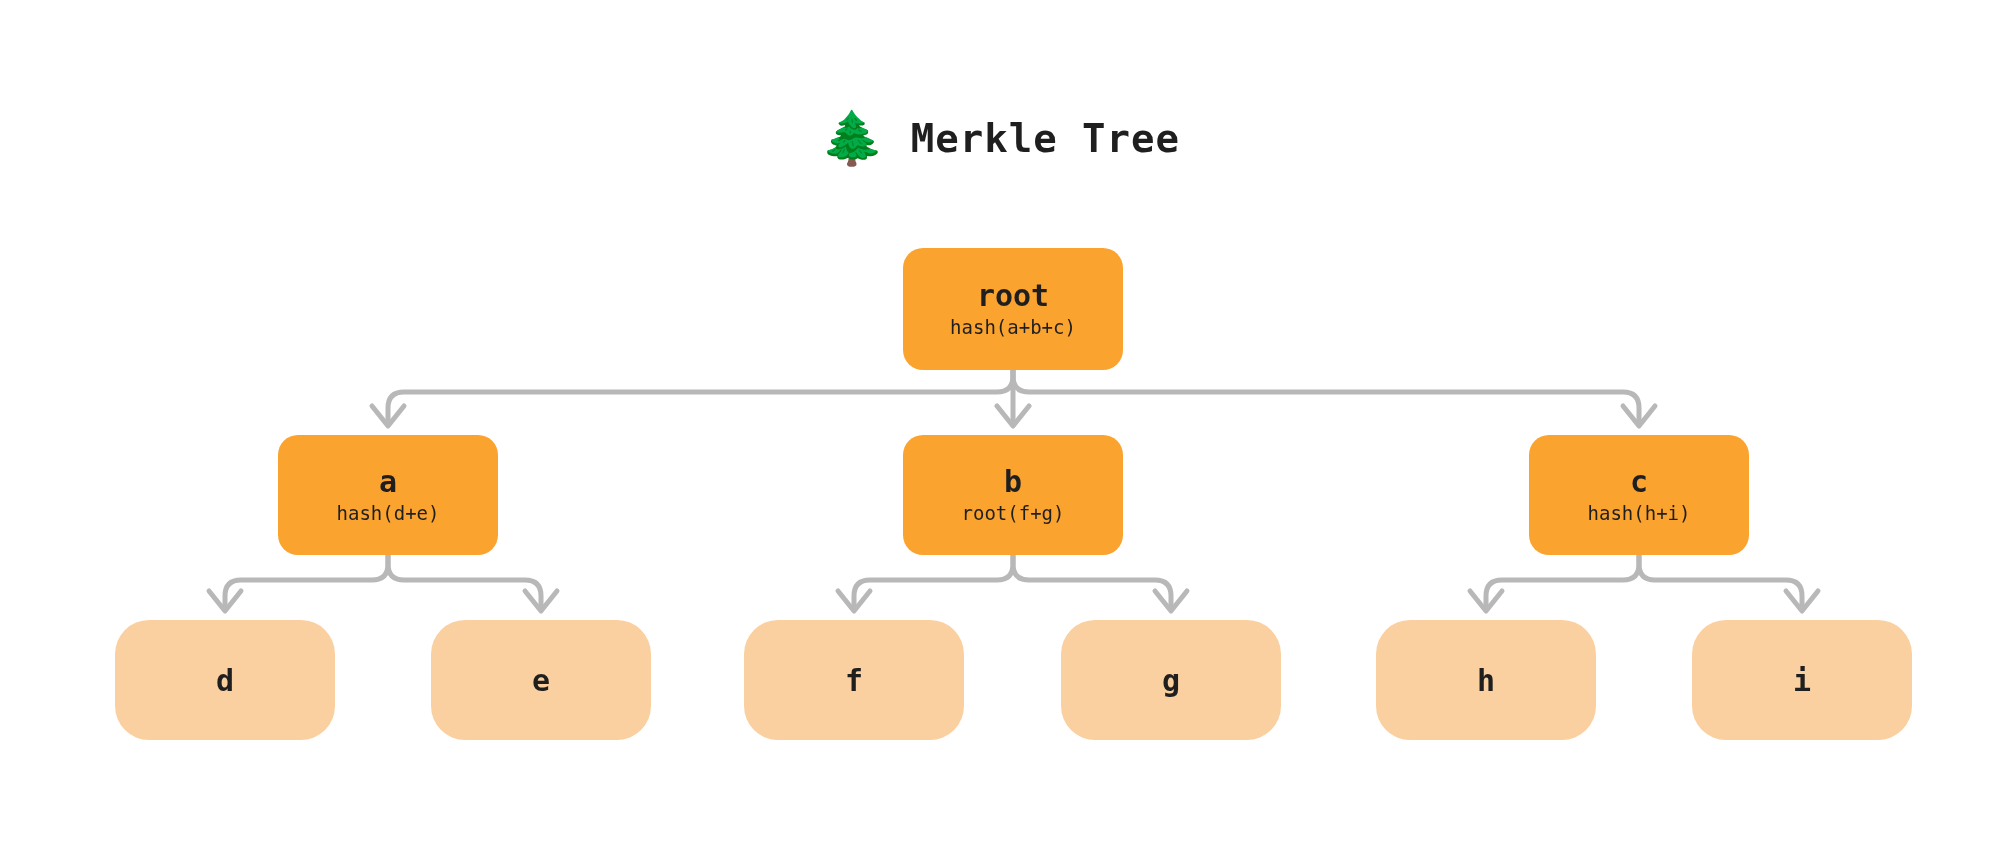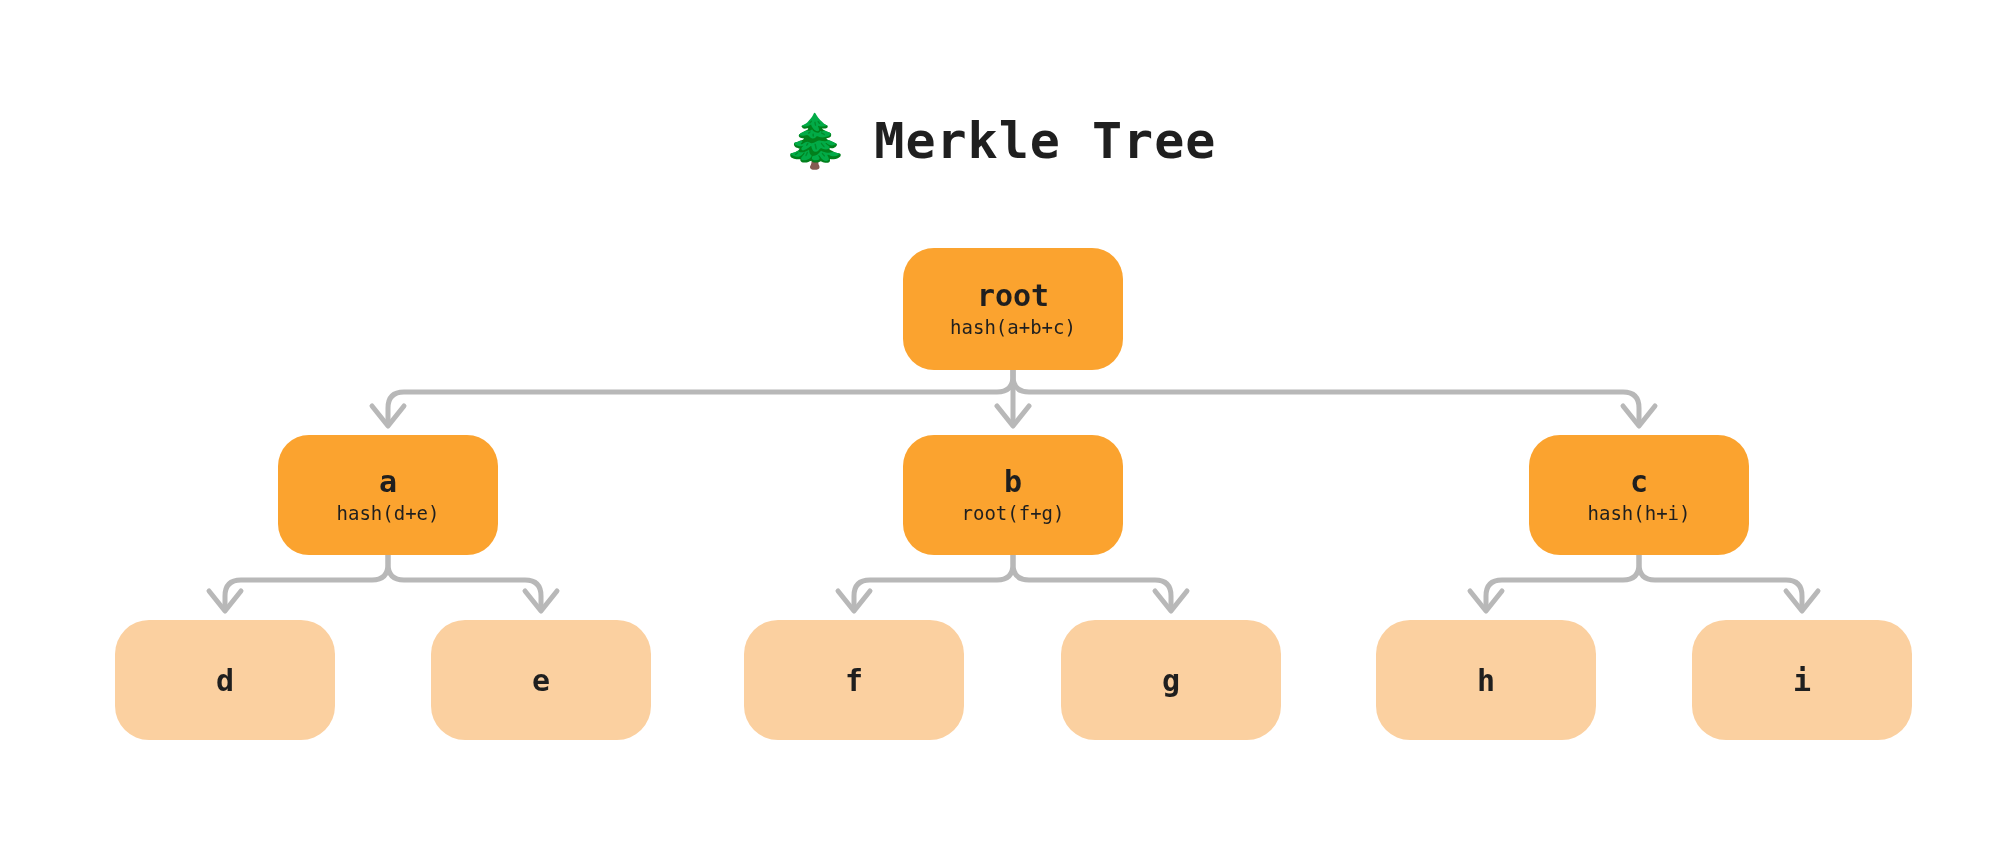--- a/index.html
+++ b/index.html
@@ -34,21 +34,21 @@
     justify-content: center;
     gap: 26px;
   }
   .title-emoji {
     font-size: 52px;
     line-height: 1;
     font-family: "DejaVu Sans", "Liberation Sans", sans-serif;
   }
   .title-text {
     font-family: "DejaVu Sans Mono", "Liberation Mono", monospace;
-    font-size: 50px;
+    font-size: 39px;
     font-weight: 700;
     color: #1f1f1f;
     letter-spacing: 1px;
     white-space: pre;
   }
 
   
   #edges {
     position: absolute;
     left: 0;
@@ -59,21 +59,21 @@
   }
 
   
   .node {
     position: absolute;
     box-sizing: border-box;
     display: flex;
     flex-direction: column;
     align-items: center;
     justify-content: center;
-    border-radius: 31px;
+    border-radius: 20px;
     color: #1f1f1f;
     text-align: center;
   }
   .node.level-root, .node.level-1 {
     background: #fba32f;
   }
   .node.level-2 {
     background: #fbd0a0;
     border-radius: 34px;
   }

